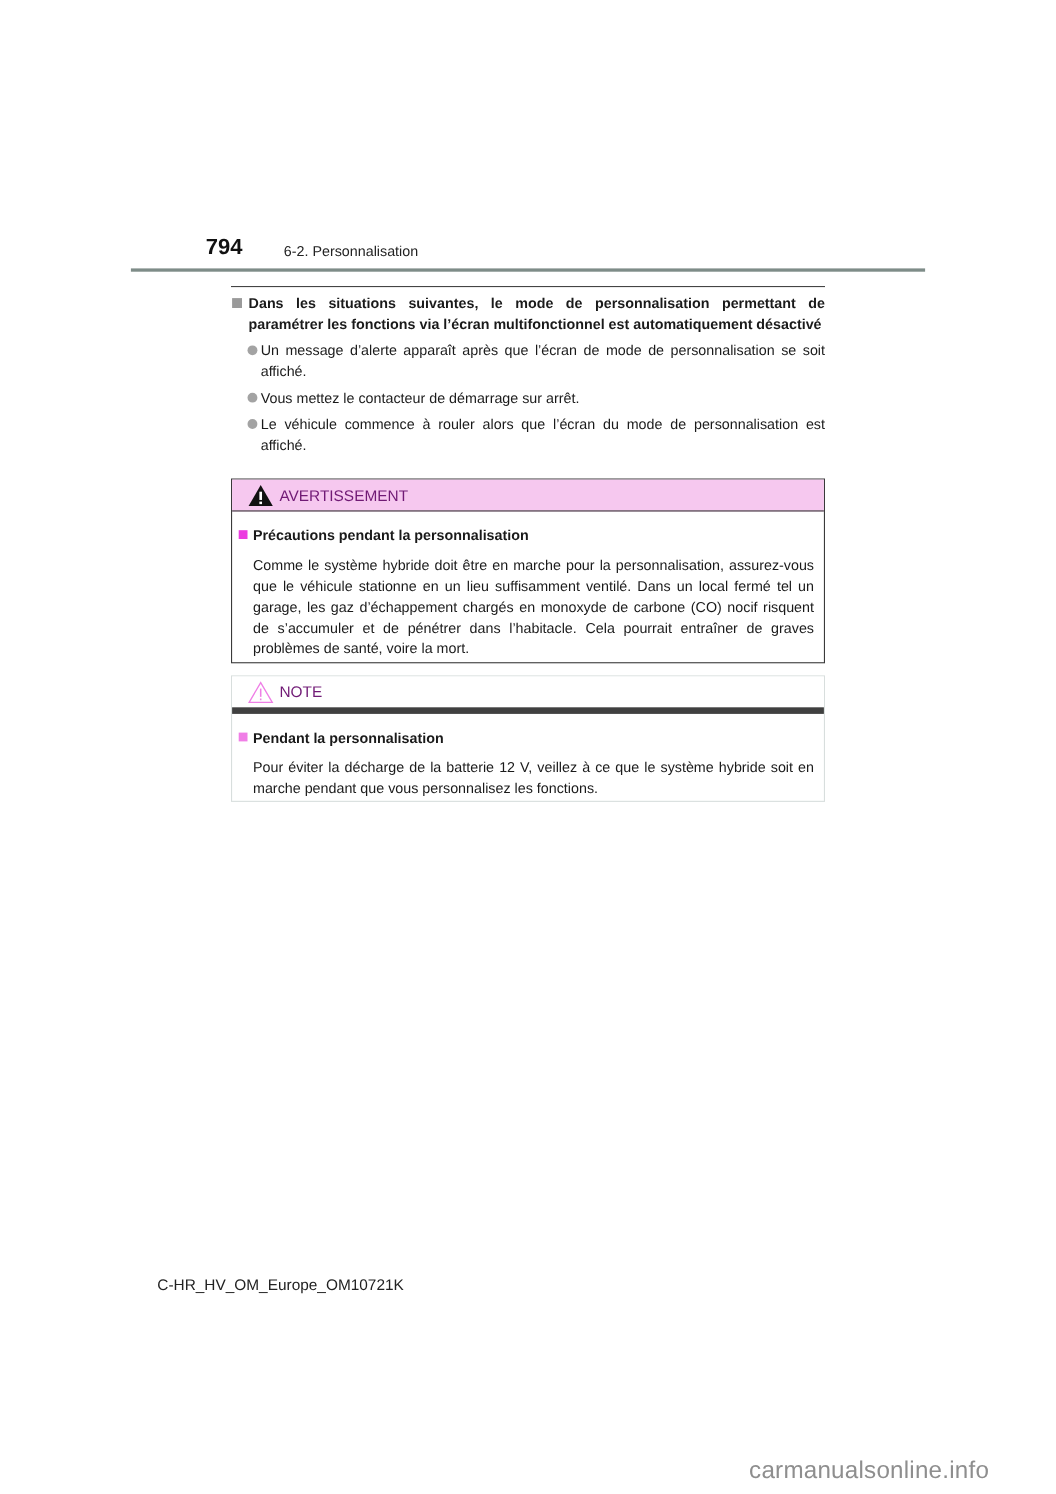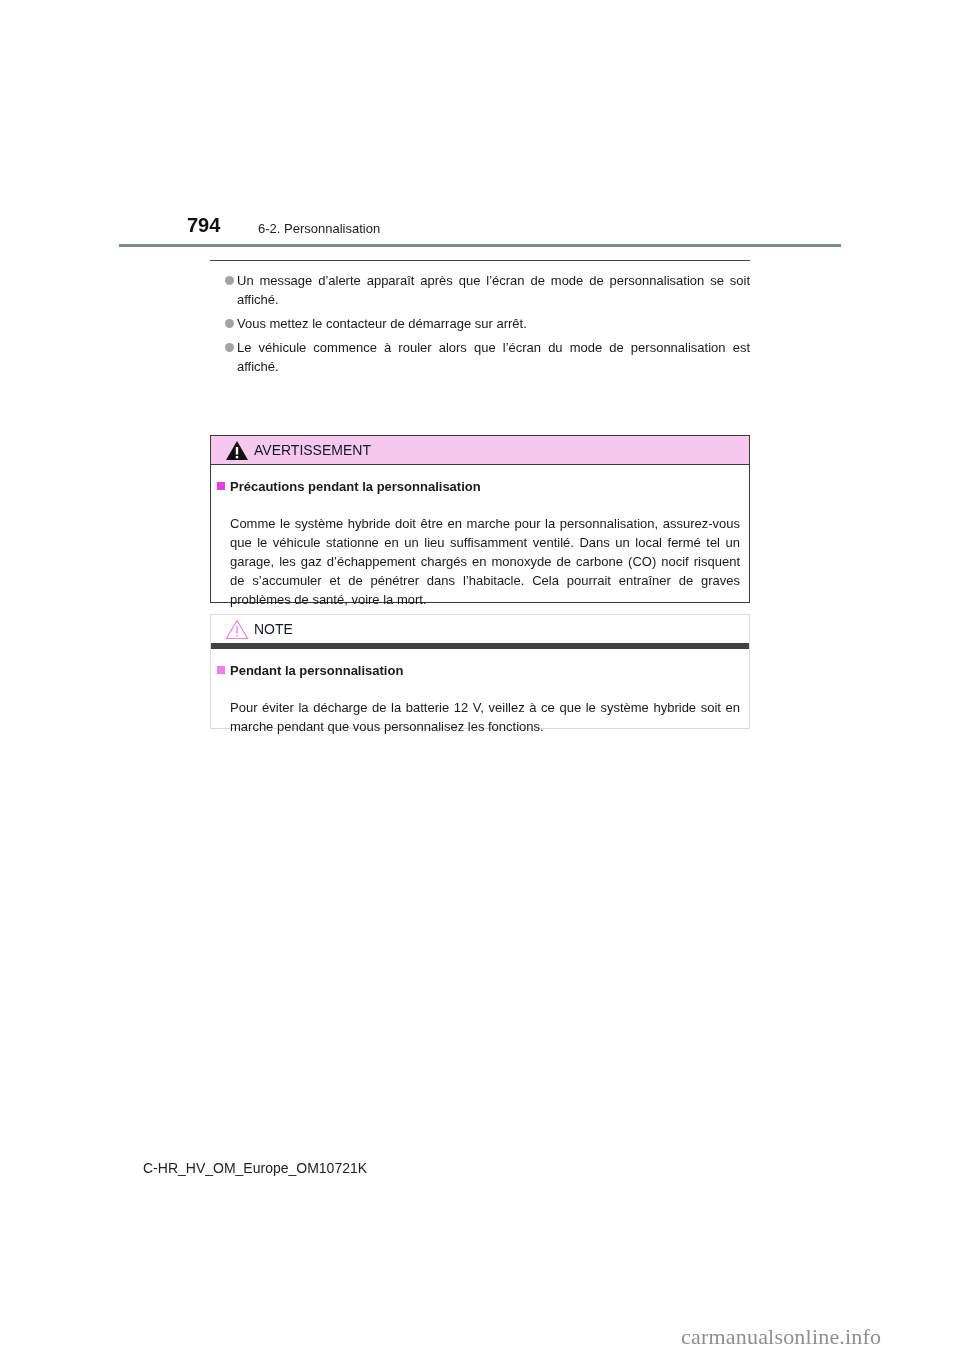--- a/index.html
+++ b/index.html
@@ -36,44 +36,48 @@
     position: absolute; left: 210px; width: 538px; background: #fff;
   }
   .warn-box { top: 435px; height: 166px; border: 1px solid #3a3a3a; }
   .note-box { top: 614px; height: 113px; border: 1px solid #d8dedd; }
   .box-header {
     height: 28px; position: relative; border-bottom: 1px solid #3a3a3a;
   }
   .warn-box .box-header { background: #f6c8ef; }
   .note-box .box-header { background: #fff; border-bottom: 6px solid #404040; }
   .box-header .label {
-    position: absolute; left: 43px; top: 6px; font-size: 14px; color: #0f172a;
+    position: absolute; left: 43px; top: 6px; font-size: 14px; color: #701a75;
   }
   .box-header svg { position: absolute; left: 14px; top: 4px; }
   .box-body { padding: 12px 9px 0 6px; font-size: 13px; line-height: 19px; }
   .box-heading { position: relative; padding-left: 13px; font-weight: bold; }
   .pink-sq { position: absolute; left: 0; top: 5px; width: 8px; height: 8px; background: #ec3ce0; }
   .note-box .pink-sq { background: #f07ee6; }
-  .box-text { padding-left: 13px; margin-top: 18px; text-align: justify; text-align-last: left; }
+  .box-text { padding-left: 13px; margin-top: 8px; text-align: justify; text-align-last: left; }
   .footer-code {
     position: absolute; left: 143px; top: 1160px; font-size: 14px; color: #222;
   }
   .watermark {
-    position: absolute; left: 681px; top: 1324px; font-size: 22px; color: #8e8e8e; letter-spacing: 0.2px; font-family: Liberation Serif, serif;
+    position: absolute; left: 681px; top: 1324px; font-size: 22px; color: #8e8e8e; letter-spacing: 0.2px;
   }
 </style>
 </head>
 <body>
 
 <div class="page-number">794</div>
 <div class="section-title">6-2. Personnalisation</div>
 <div class="header-rule"></div>
 <div class="thin-rule"></div>
 
 <div class="content">
+  <div class="heading">
+    <span class="sq"></span>
+    <span>Dans les situations suivantes, le mode de personnalisation permettant de paramétrer les fonctions via l’écran multifonctionnel est automatiquement désactivé</span>
+  </div>
   <div class="bullet">
     <span class="dot"></span>
     <span>Un message d’alerte apparaît après que l’écran de mode de personnalisation se soit affiché.</span>
   </div>
   <div class="bullet">
     <span class="dot"></span>
     <span>Vous mettez le contacteur de démarrage sur arrêt.</span>
   </div>
   <div class="bullet">
     <span class="dot"></span>

